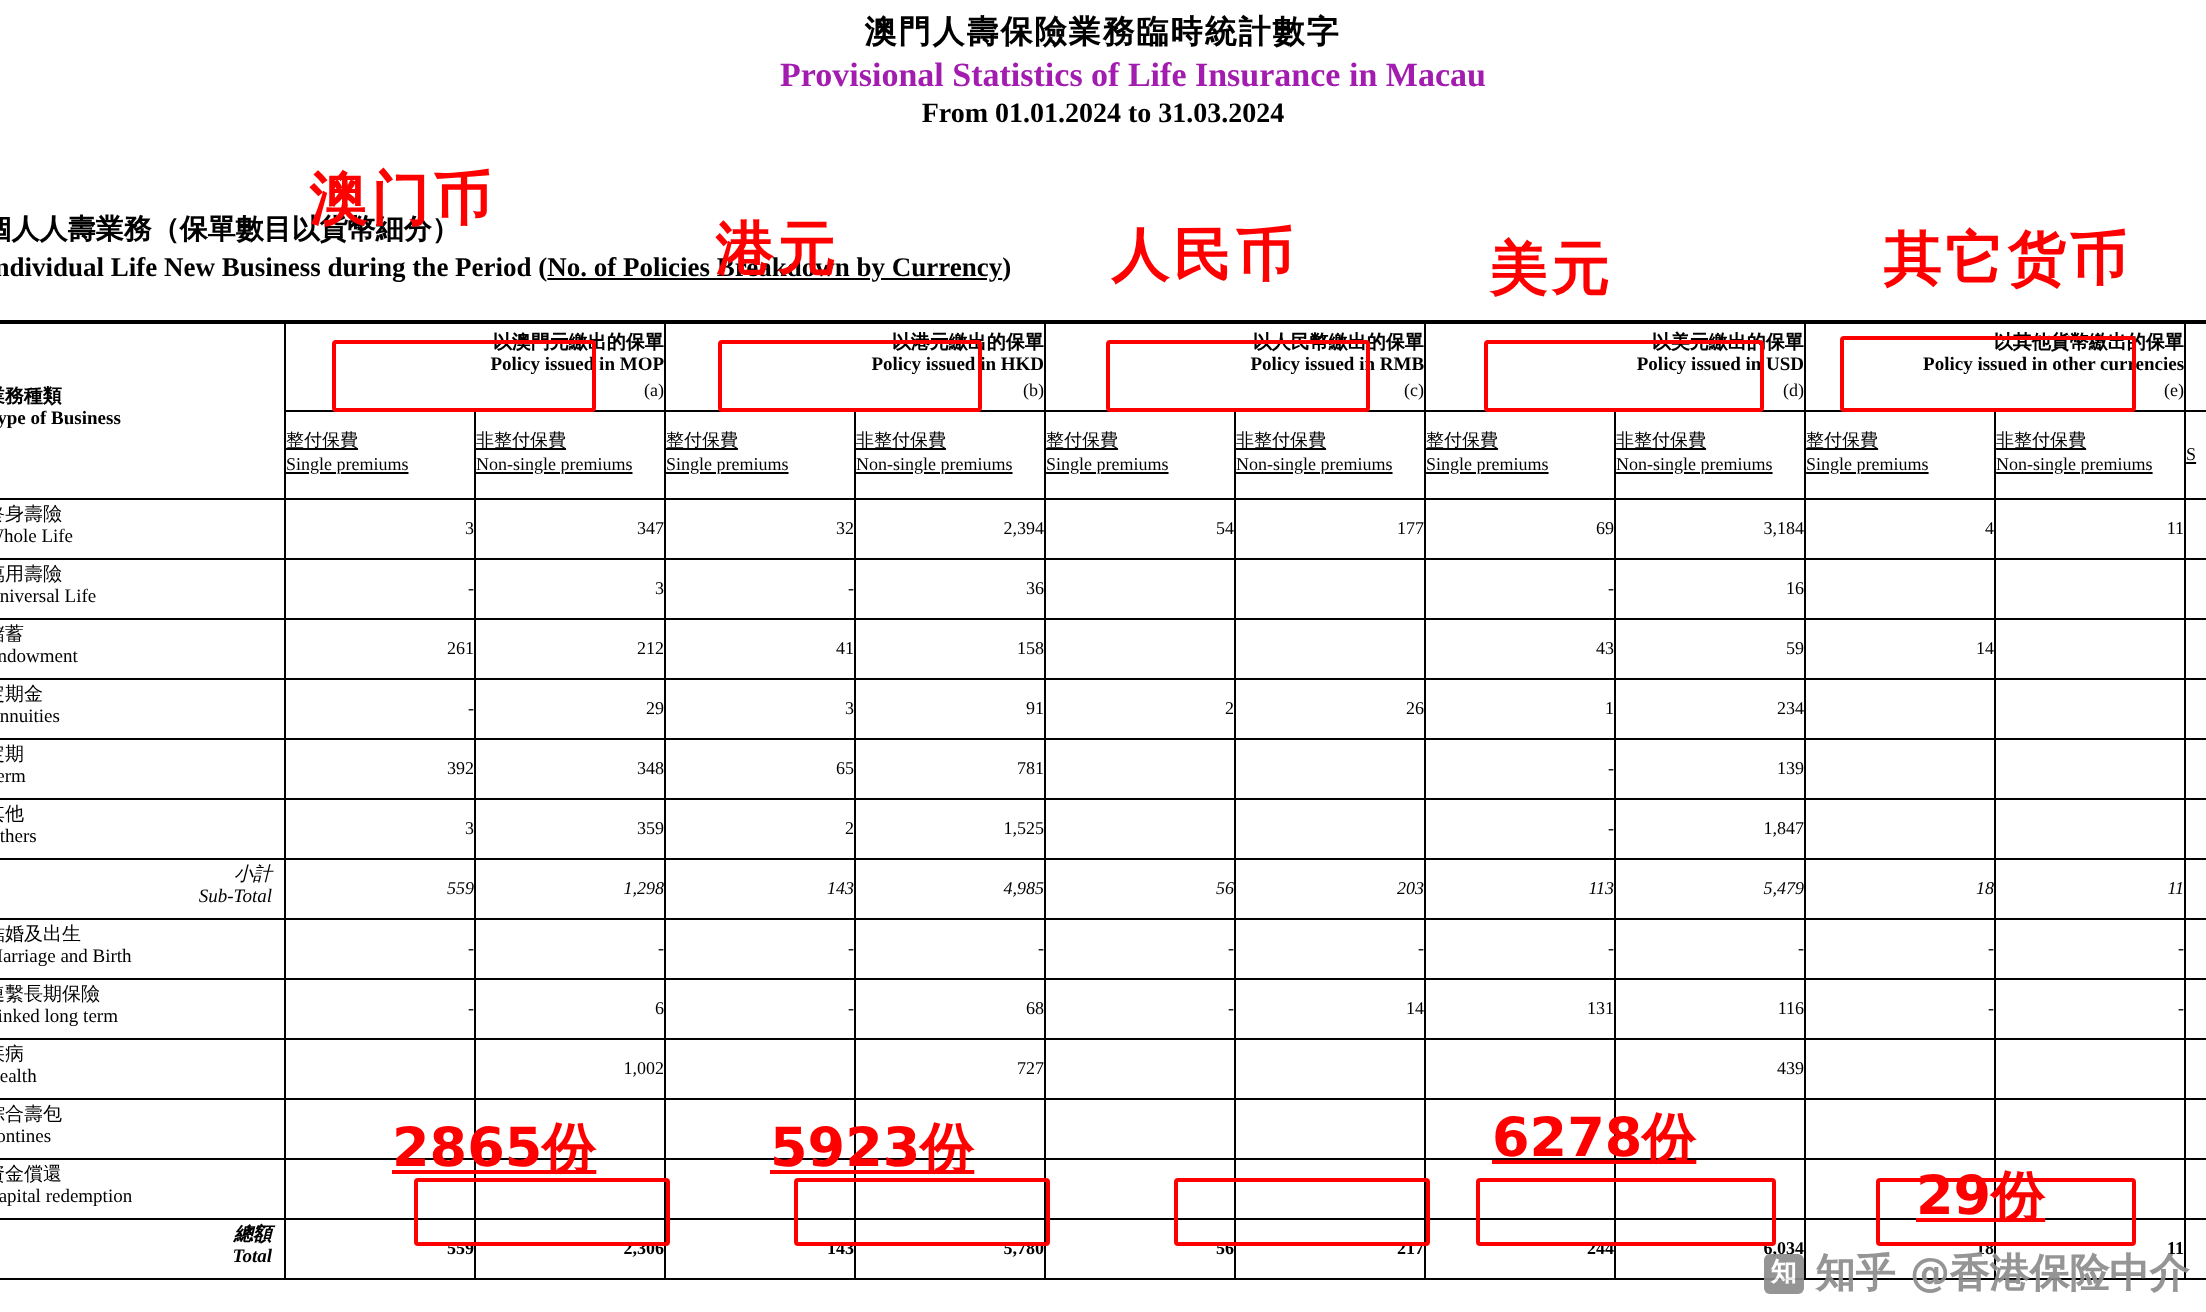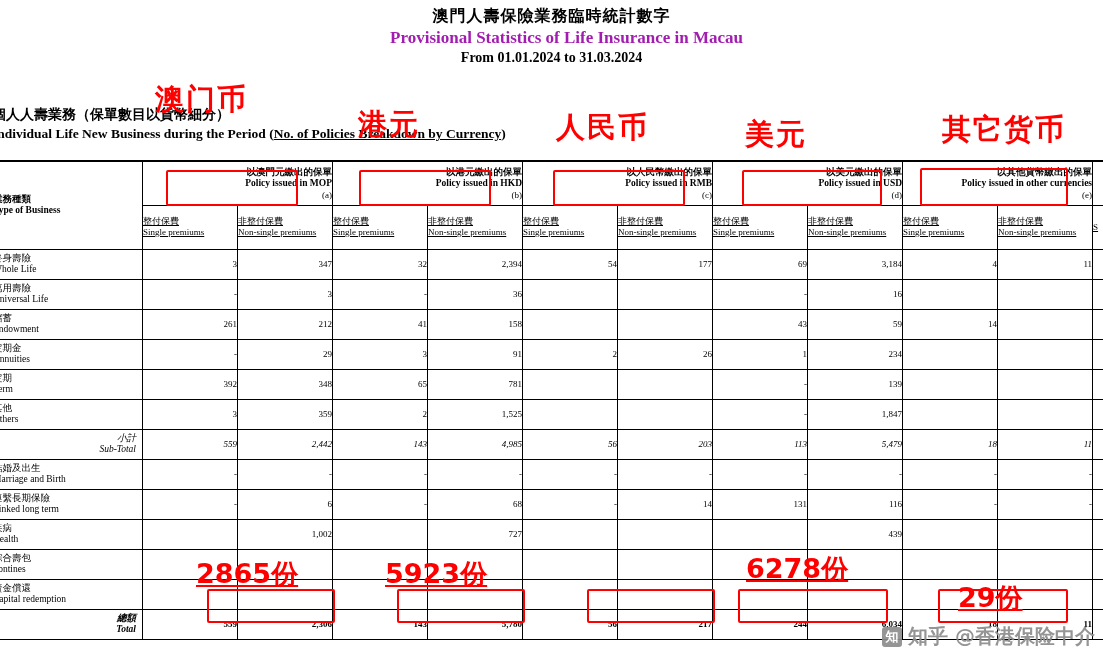--- a/index.html
+++ b/index.html
@@ -440,21 +440,21 @@
           <td class="num"></td>
 
         </tr>
 
         <tr class="subtotal">
           <td class="typecell right">
             <span class="cn">小計</span>
             <span class="en">Sub-Total</span>
           </td>
           <td class="num">559</td>
-          <td class="num dash-l">2,442</td>
+          <td class="num dash-l">1,298</td>
           <td class="num">143</td>
           <td class="num dash-l">4,985</td>
           <td class="num">56</td>
           <td class="num dash-l">203</td>
           <td class="num">113</td>
           <td class="num dash-l">5,479</td>
           <td class="num">18</td>
           <td class="num dash-l">11</td>
           <td class="num"></td>
 

